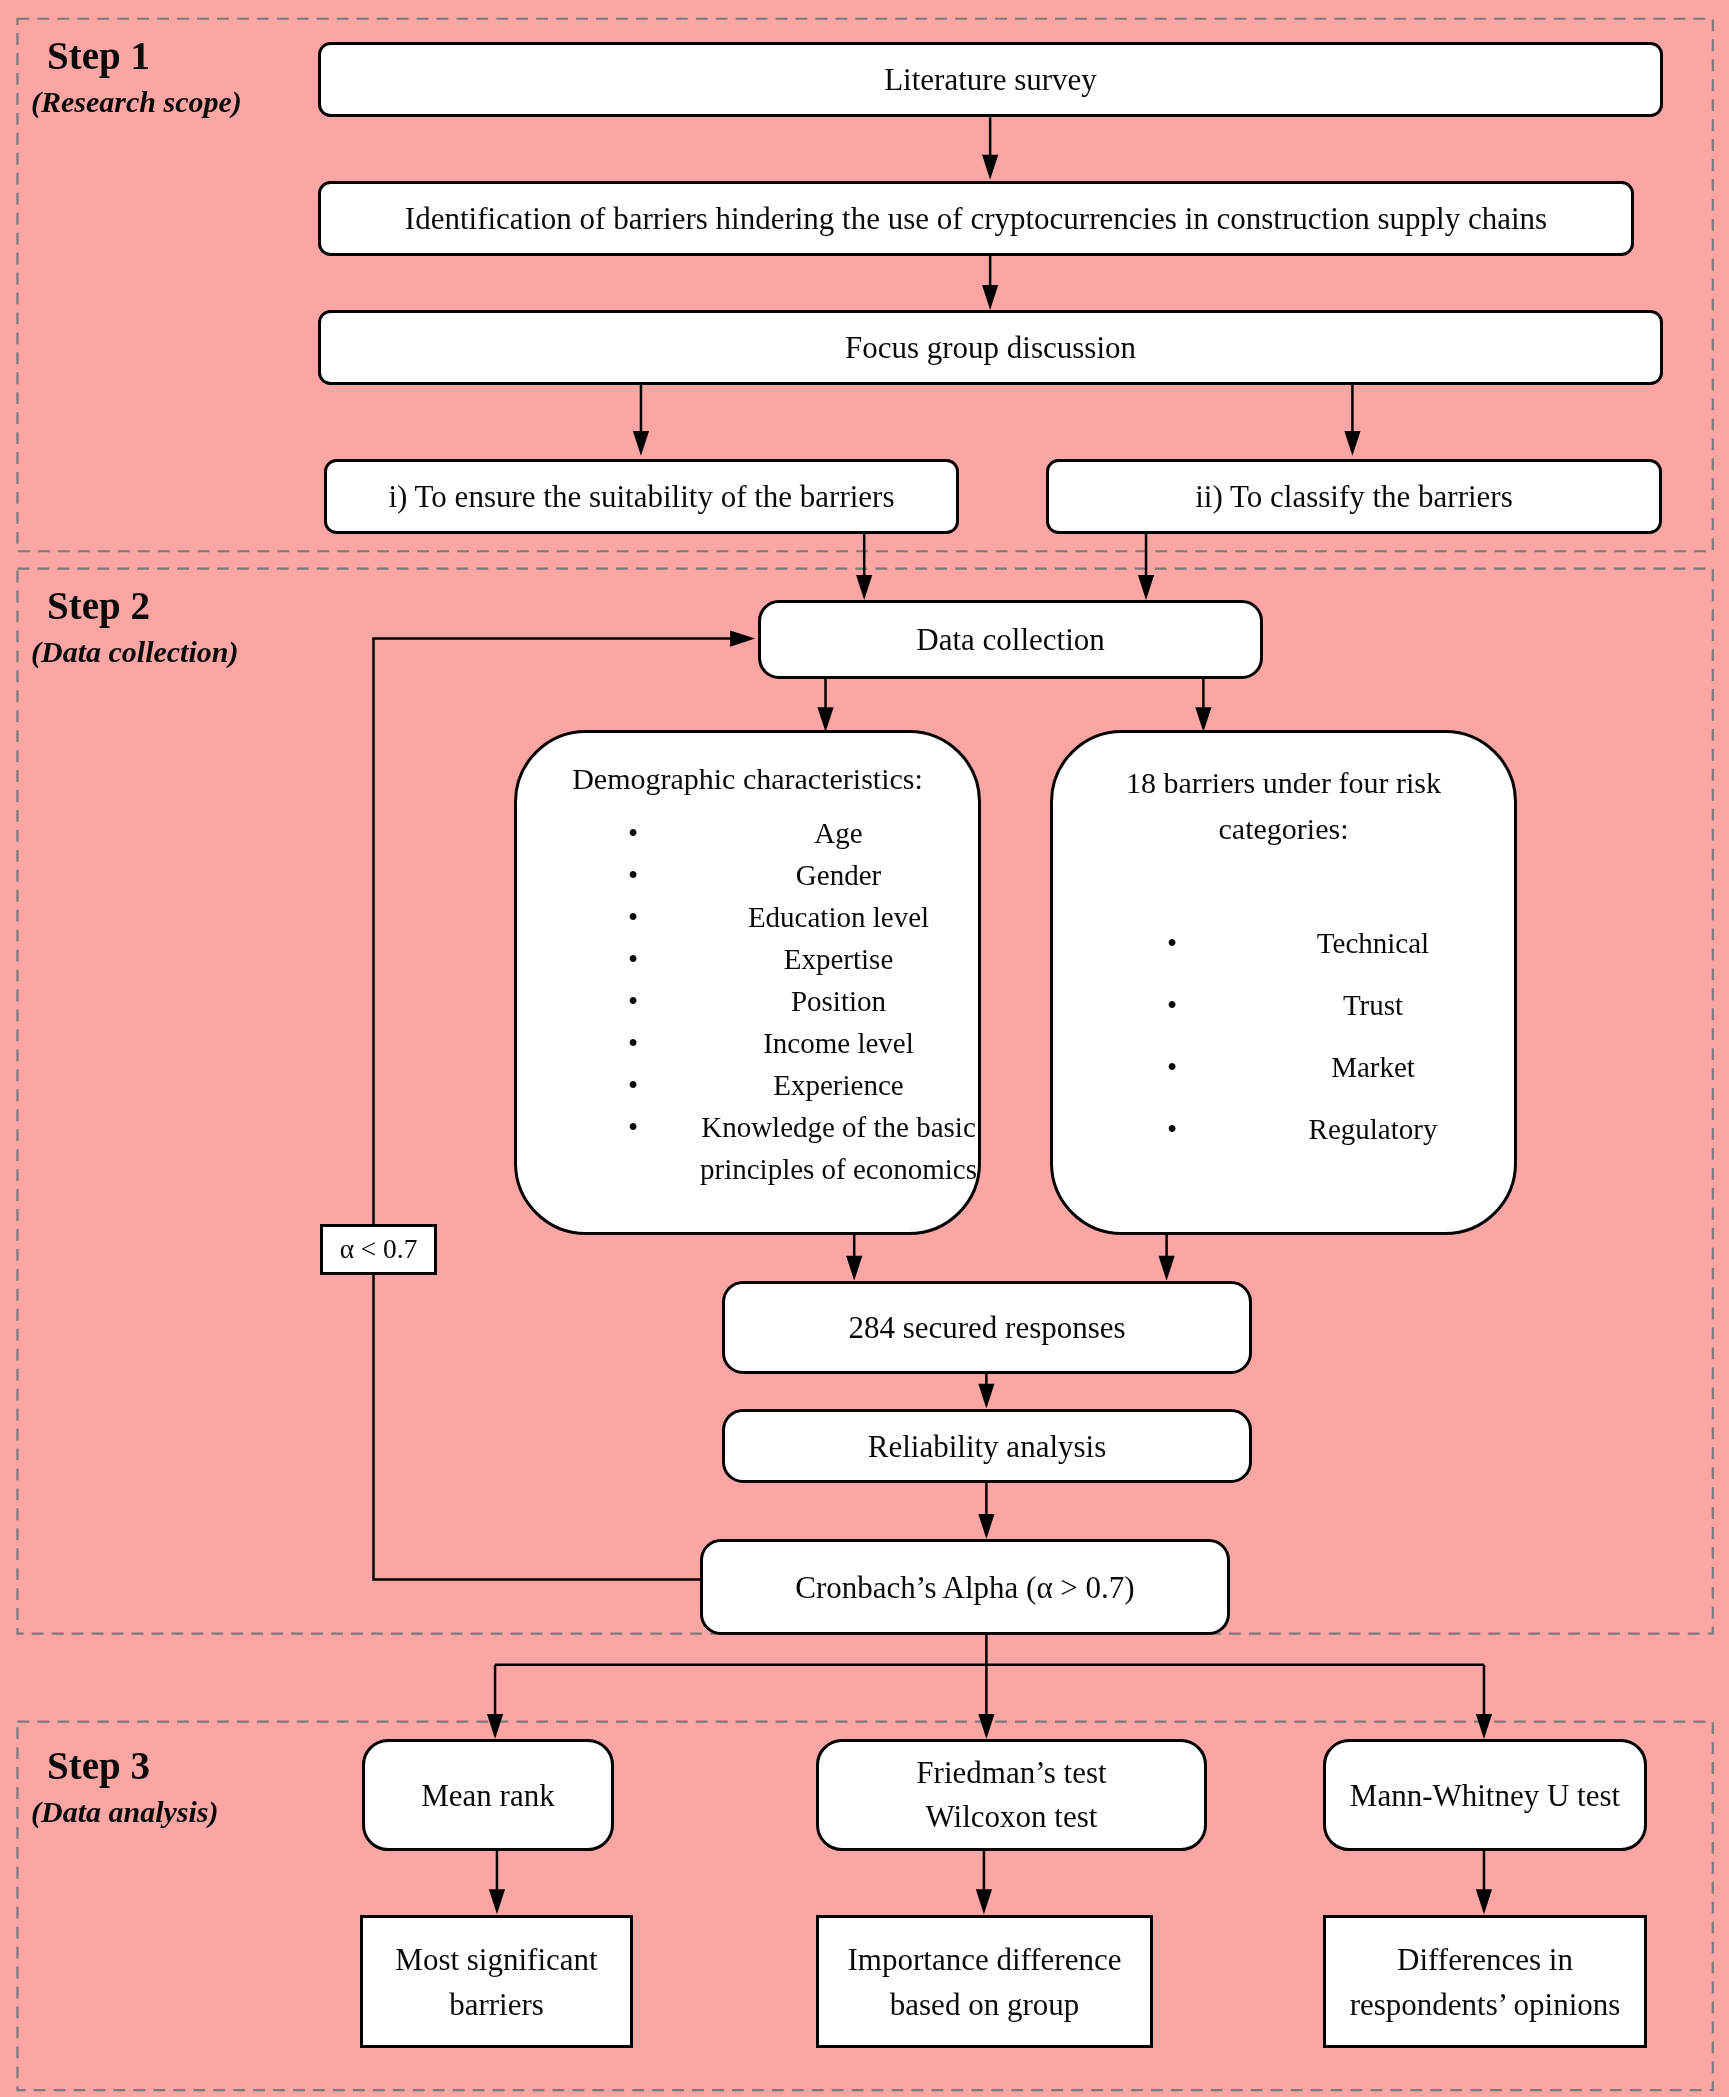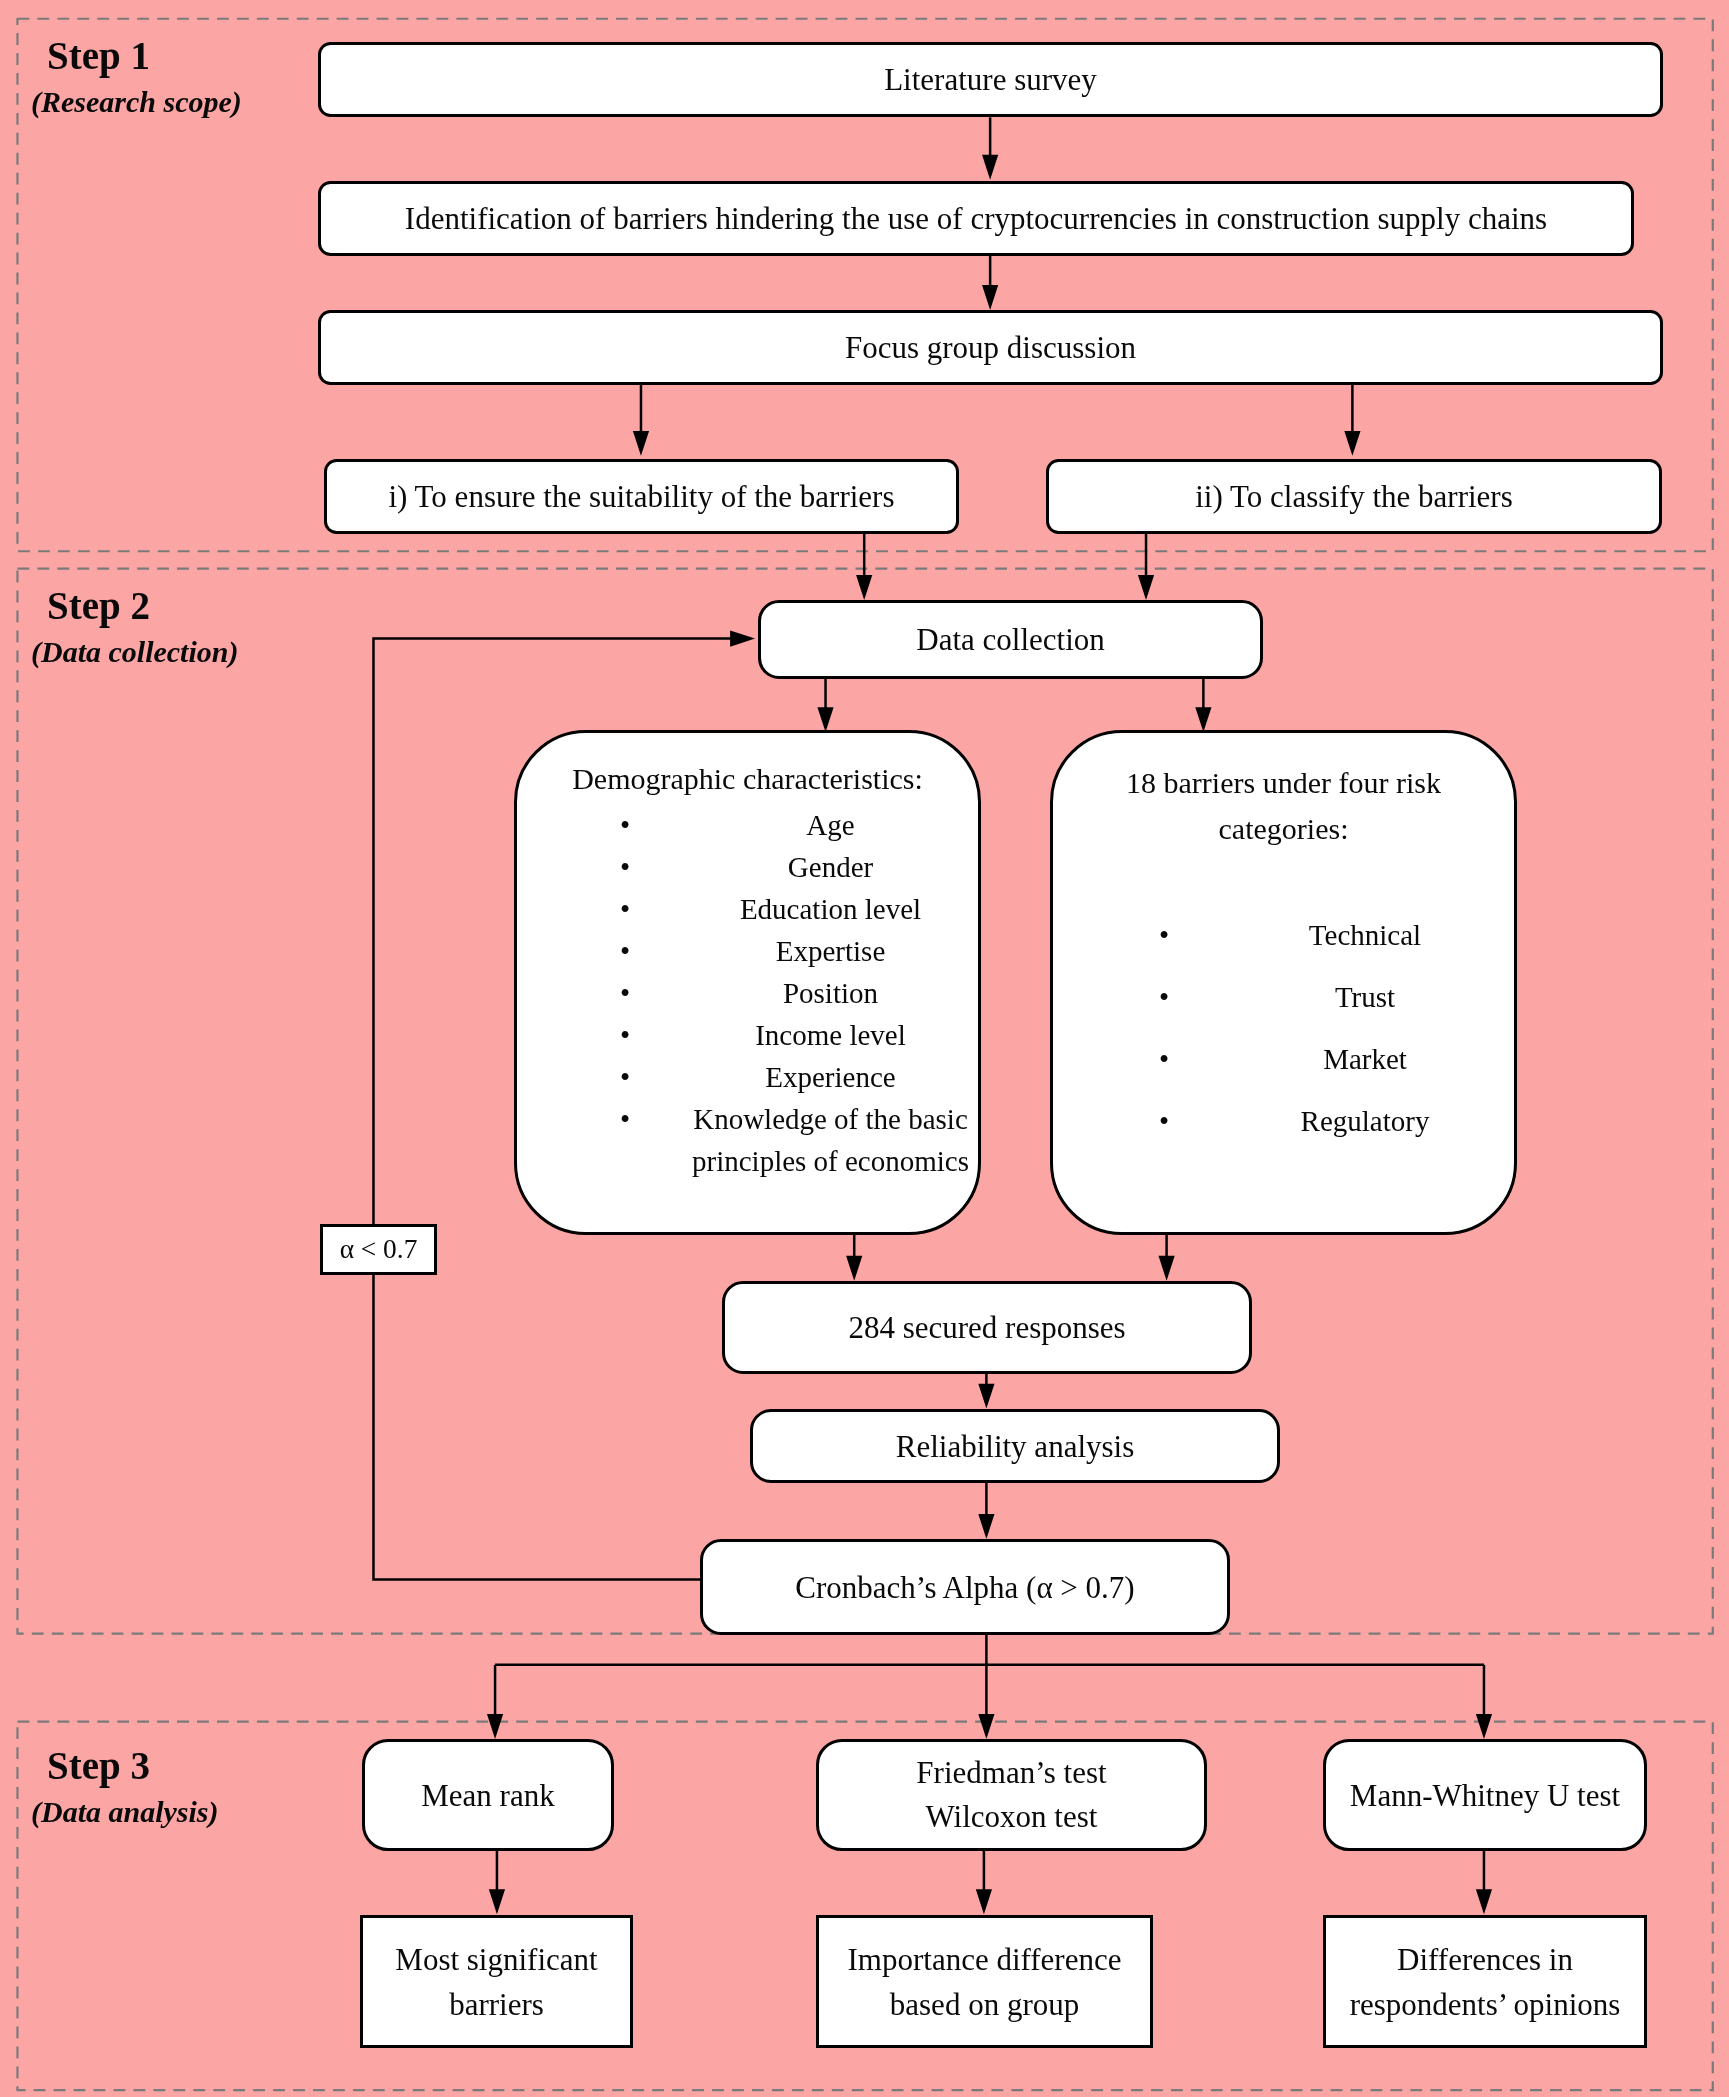--- a/index.html
+++ b/index.html
@@ -21,21 +21,21 @@
   .round{border-radius:12.5px;}
   .round-lg{border-radius:21px;text-align:right;}
   .round-xl{border-radius:26px;}
   .sharp{border-radius:0;}
   .blob{border-radius:72px;display:block;}
   .wrap2{line-height:45px;padding:0 20px;}
   .steplabel{position:absolute;z-index:2;}
   .steptitle{font-size:39px;font-weight:bold;line-height:40px;}
   .stepsub{font-size:30px;font-weight:bold;font-style:italic;line-height:34px;margin-top:8.7px;margin-left:-16px;}
   .blob-title{position:absolute;left:0;right:0;text-align:center;font-size:30px;line-height:46px;}
-  .blob ul{list-style:none;margin:4px;position:absolute;}
+  .blob ul{list-style:none;margin:12px;position:absolute;}
   .blob li{position:relative;}
   .demo-list{top:67px;left:0;padding:0 6.2px 0 166px;width:287px;font-size:29px;}
   .demo-list li{line-height:42px;}
   .demo-list li::before{content:"•";position:absolute;left:-67px;top:0;line-height:42px;}
   .barrier-list{top:183px;left:0;padding:0 6.2px 0 171px;width:274px;font-size:29px;}
   .barrier-list li{line-height:30px;margin-bottom:32px;}
   .barrier-list li::before{content:"•";position:absolute;left:-69px;top:0;line-height:30px;}
   .alpha{font-size:27.4px;}
   .two-line span{display:block;}
 </style>
@@ -161,21 +161,21 @@
       </ul>
   </div>
 
   <div class="box sharp alpha" style="left:320px;top:1224px;width:117px;height:51px;">
     <span>α &lt; 0.7</span>
   </div>
 
   <div class="box round-lg" style="left:722px;top:1281px;width:530px;height:93px;">
     <span>284 secured responses</span>
   </div>
-  <div class="box round-lg" style="left:722px;top:1409px;width:530px;height:74px;margin-left:28px;">
+  <div class="box round-lg" style="left:722px;top:1409px;width:530px;height:74px;">
     <span>Reliability analysis</span>
   </div>
   <div class="box round-lg" style="left:700px;top:1539px;width:530px;height:96px;">
     <span>Cronbach’s Alpha (α &gt; 0.7)</span>
   </div>
 
   <div class="box round-xl" style="left:362px;top:1739px;width:252px;height:112px;">
     <span>Mean rank</span>
   </div>
   <div class="box round-xl two-line" style="left:816px;top:1739px;width:391px;height:112px;line-height:44px;">

